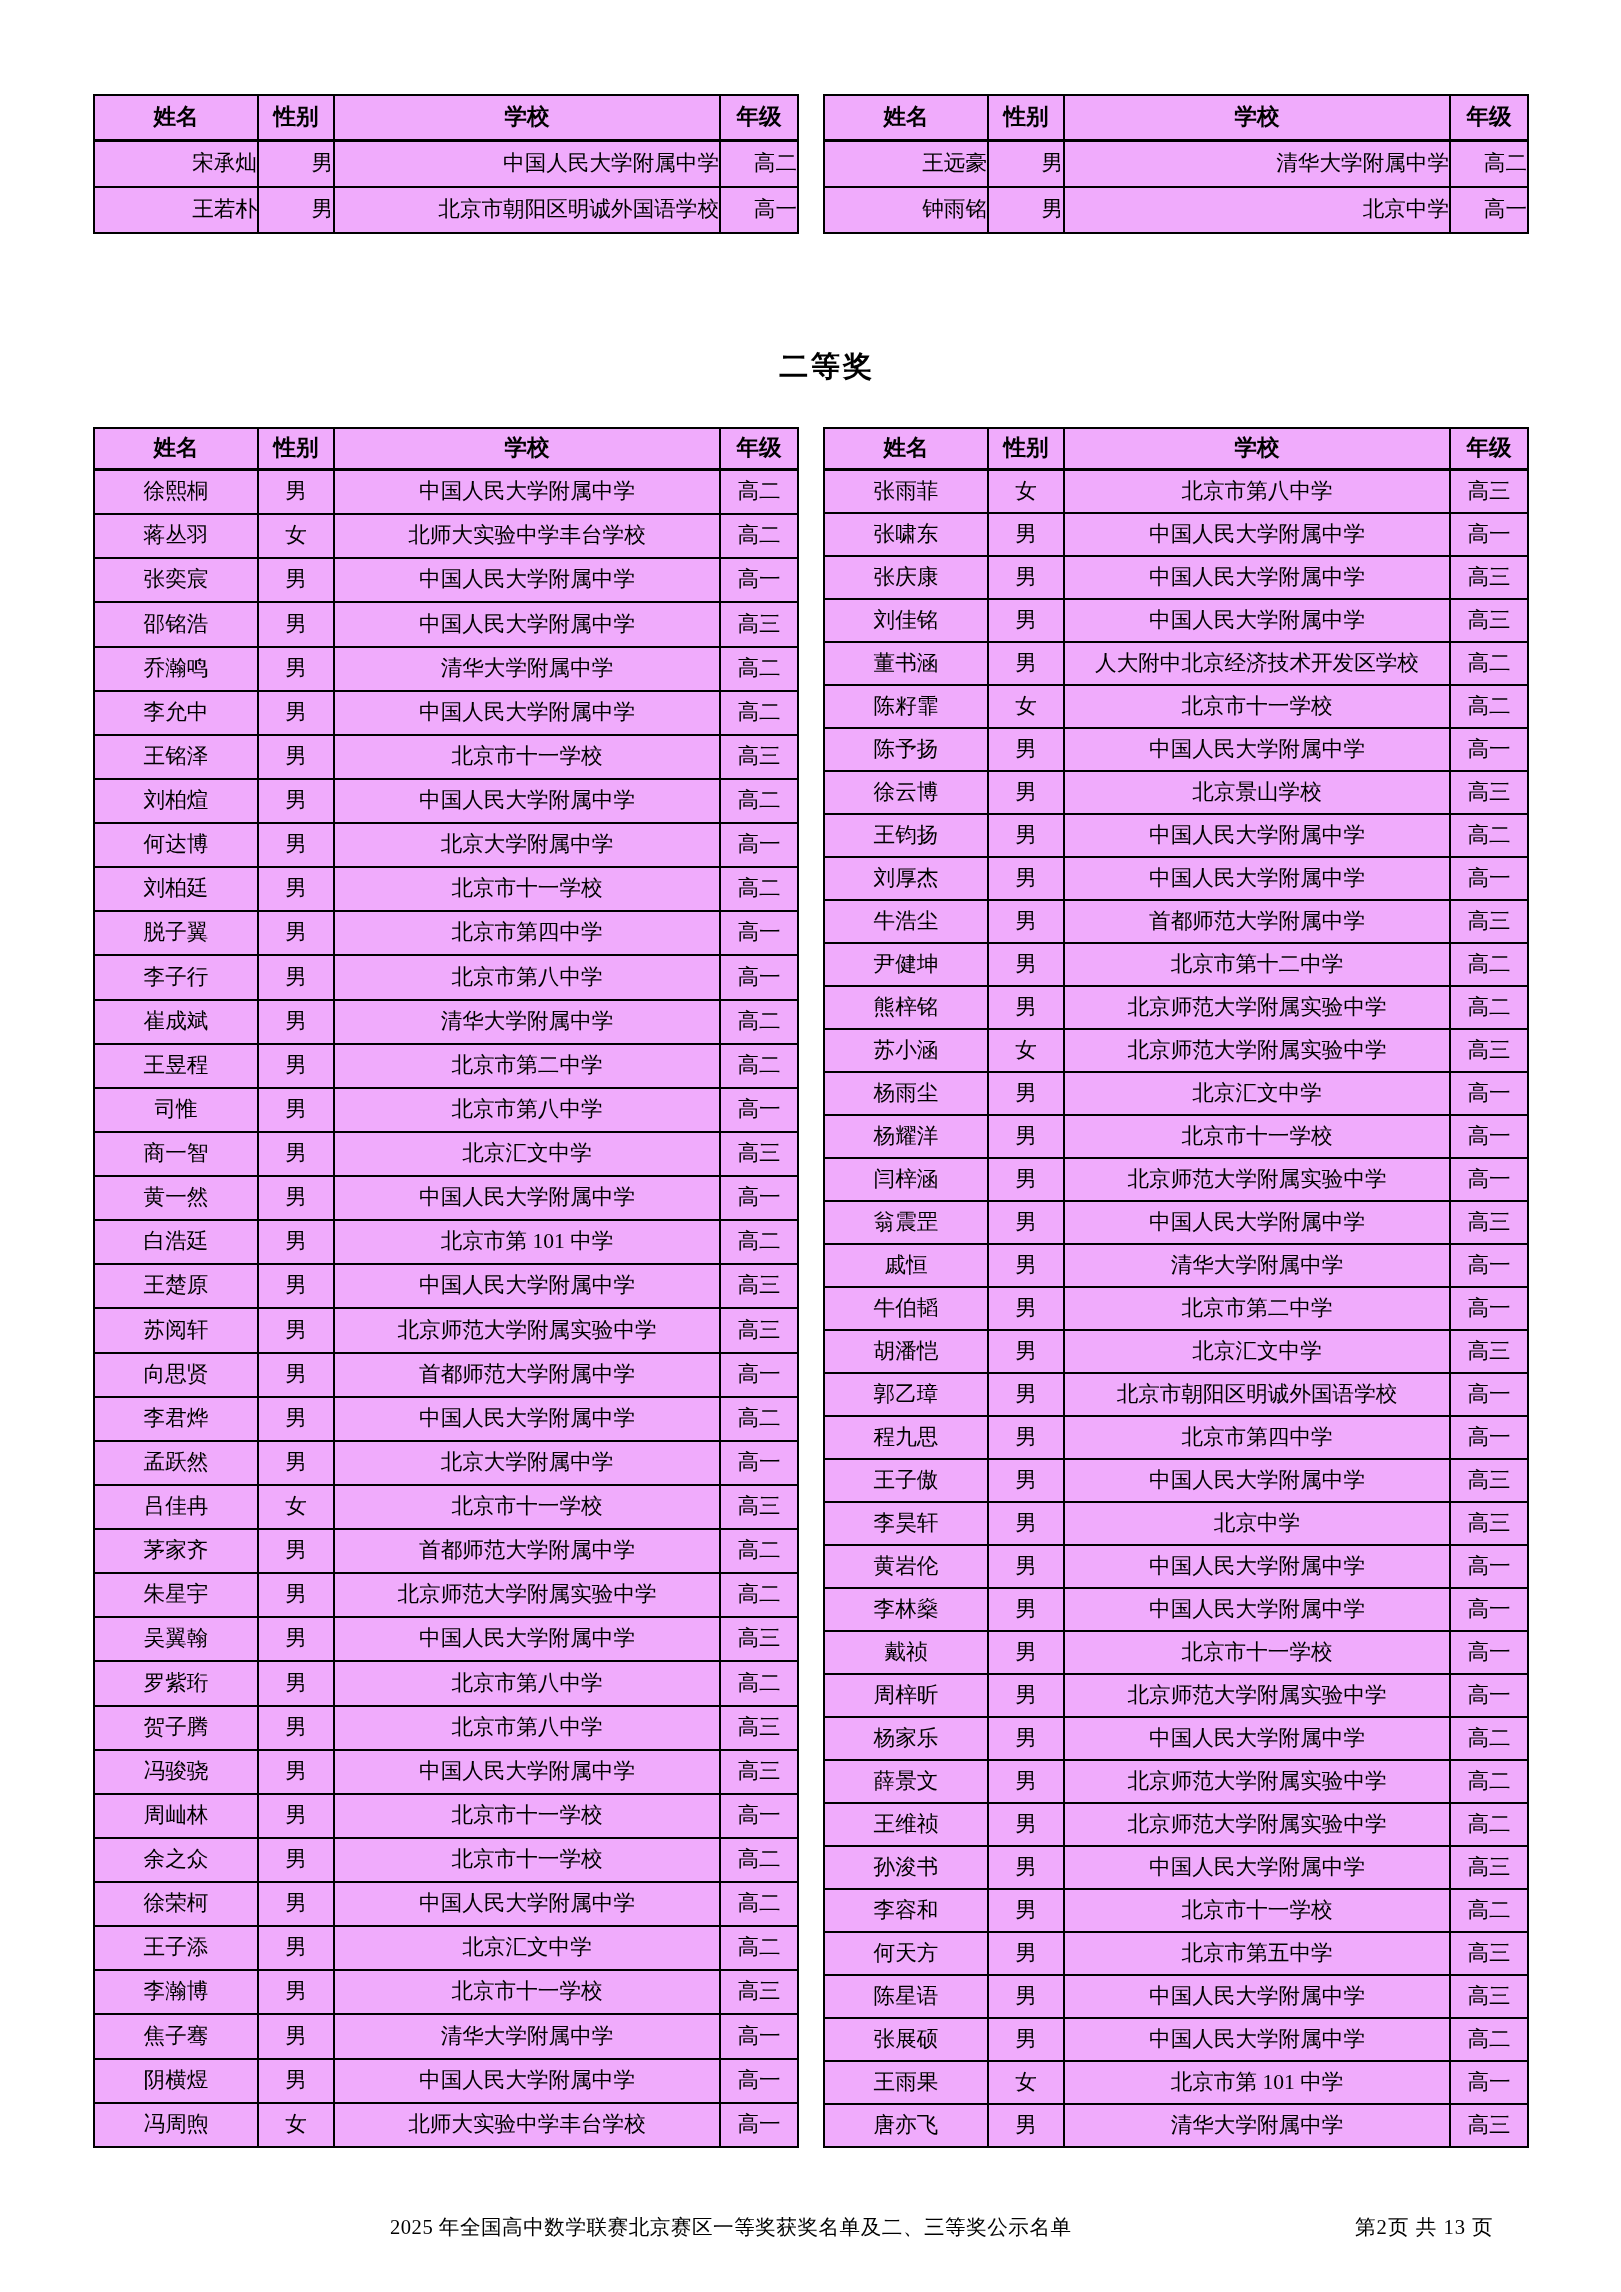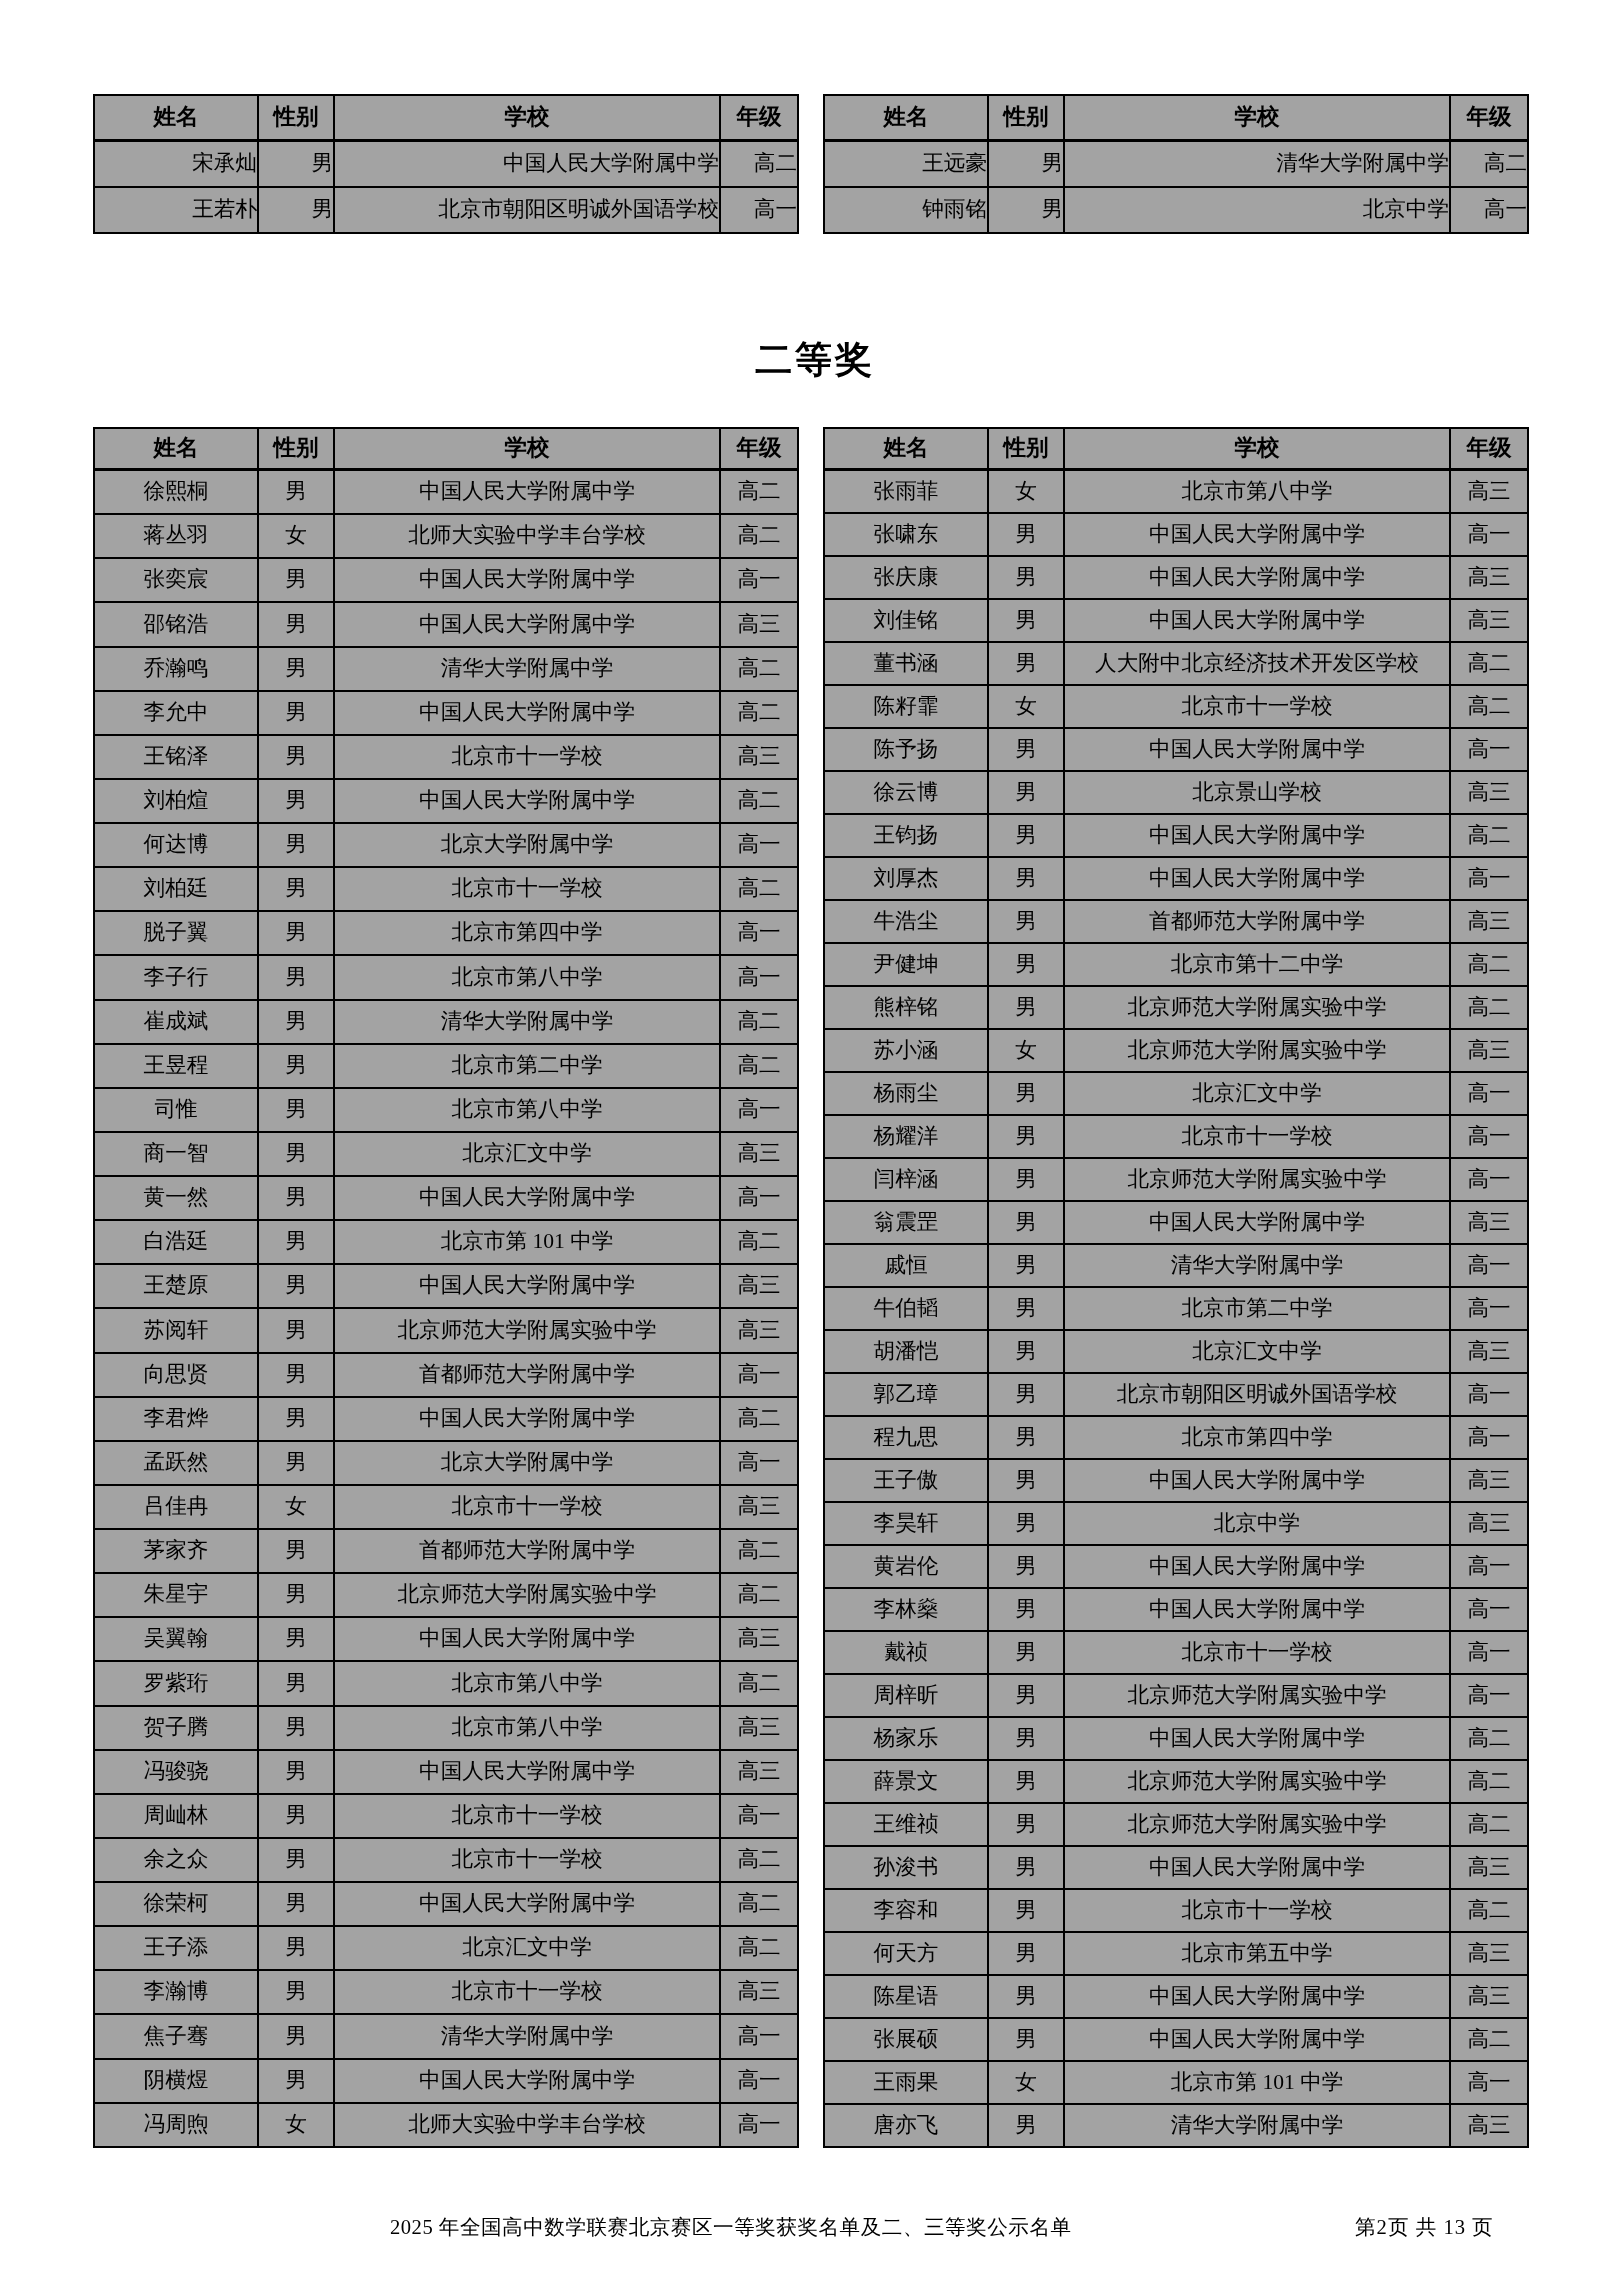--- a/index.html
+++ b/index.html
@@ -23,21 +23,21 @@
     display: flex;
     justify-content: space-between;
   }
   .tables-row.top-row  { top: 94px; }
   .tables-row.main-row { top: 427px; }
 
   table.award-table {
     border-collapse: collapse;
     width: 696px;
     table-layout: fixed;
-    background: #a3a3a3;
+    background: #f0abfc;
   }
   .award-table th,
   .award-table td {
     border: 2px solid #000000;
     text-align: center;
     vertical-align: middle;
     padding: 0;
     white-space: nowrap;
     overflow: hidden;
     font-size: 21.6px;
@@ -58,23 +58,23 @@
   .top-table th  { height: 43px; }
   .top-table td  { height: 44px; text-align: right; }
   .main-table th { height: 39px; }
   .main-table td { height: 41px; }
 
   .section-heading {
     position: absolute;
     top: 331px;
     left: 93px;
     width: 1436px;
-    margin: 4px;
+    margin: 16px;
     text-align: center;
-    font-size: 37px;
+    font-size: 29px;
     font-weight: bold;
     letter-spacing: 2.9px;
   }
 
   .footer-caption {
     position: absolute;
     top: 2213px;
     left: 390px;
     font-size: 20.6px;
     letter-spacing: 0.5px;

